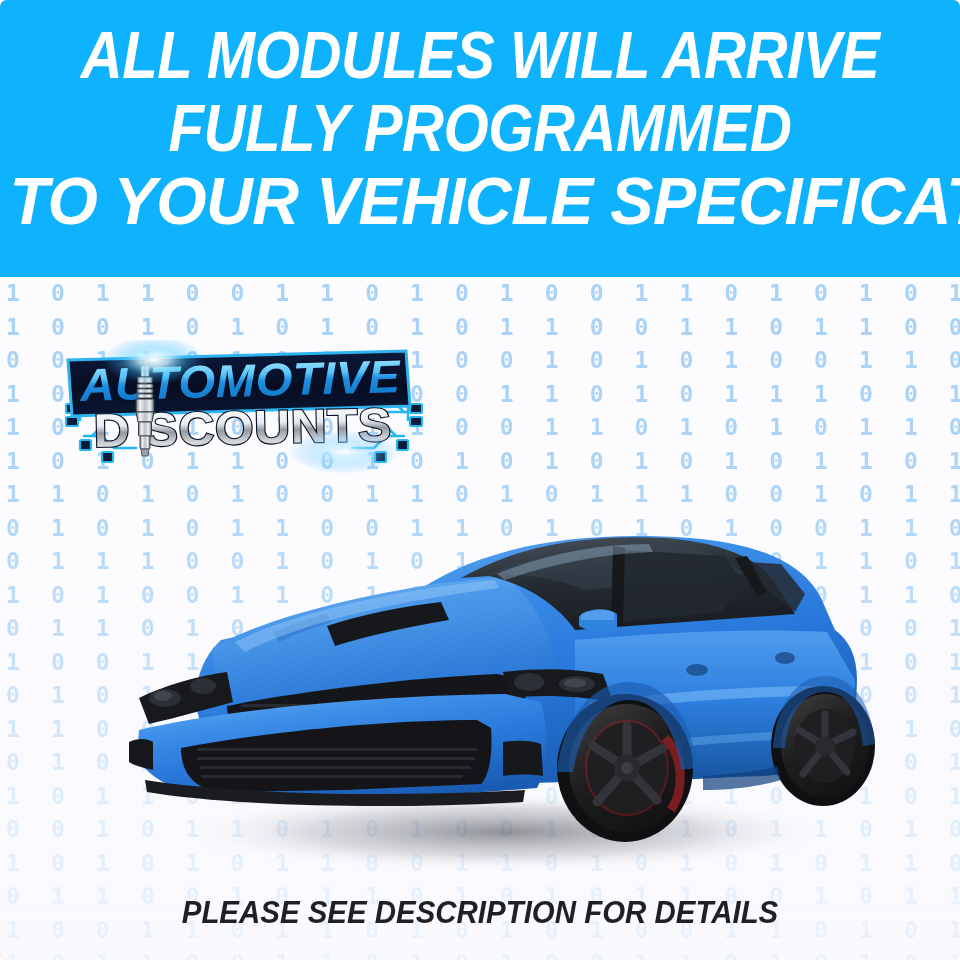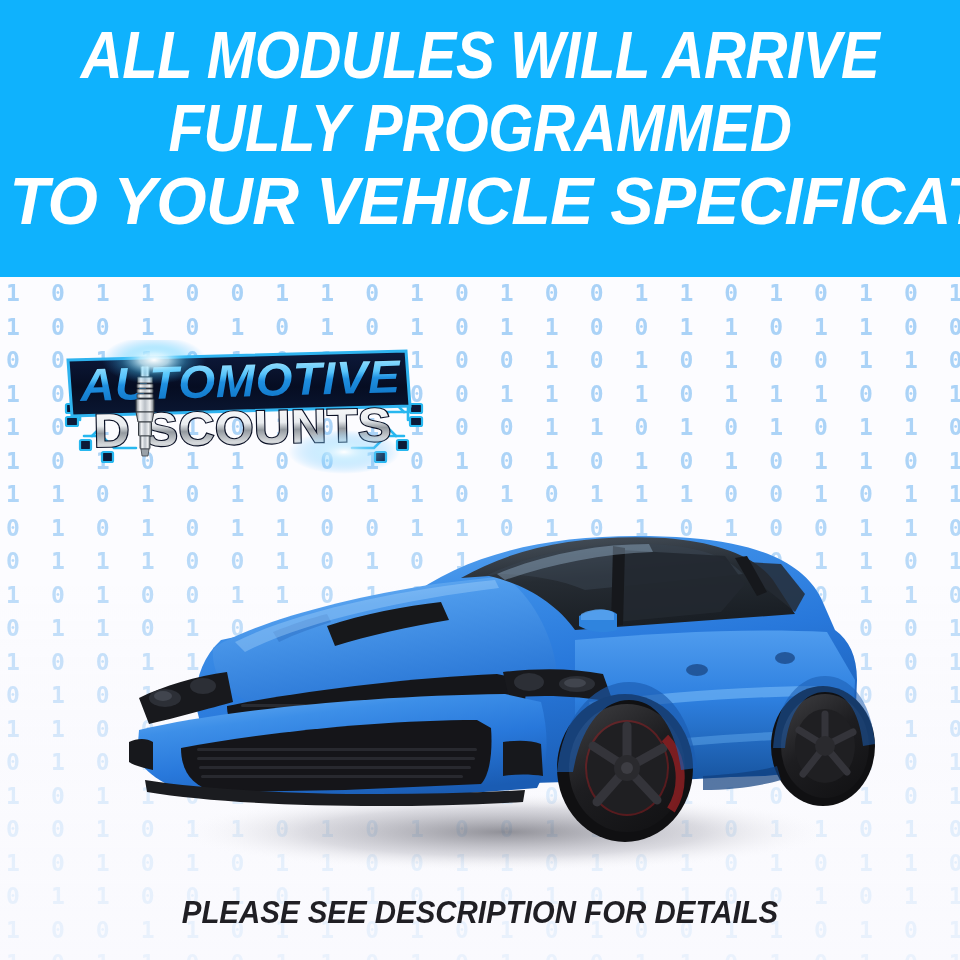--- a/index.html
+++ b/index.html
@@ -12,20 +12,21 @@
     font-family: "Liberation Sans", sans-serif;
   }
 
   #ad-root {
     position: relative;
     width: 960px;
     height: 960px;
     overflow: hidden;
     background: #f9a8d4;
     user-select: none;
+    border-radius: 7px;
   }
 
   
   #headline-banner {
     position: absolute;
     left: 0;
     top: 0;
     width: 960px;
     height: 277px;
     background: #0fb2fd;

